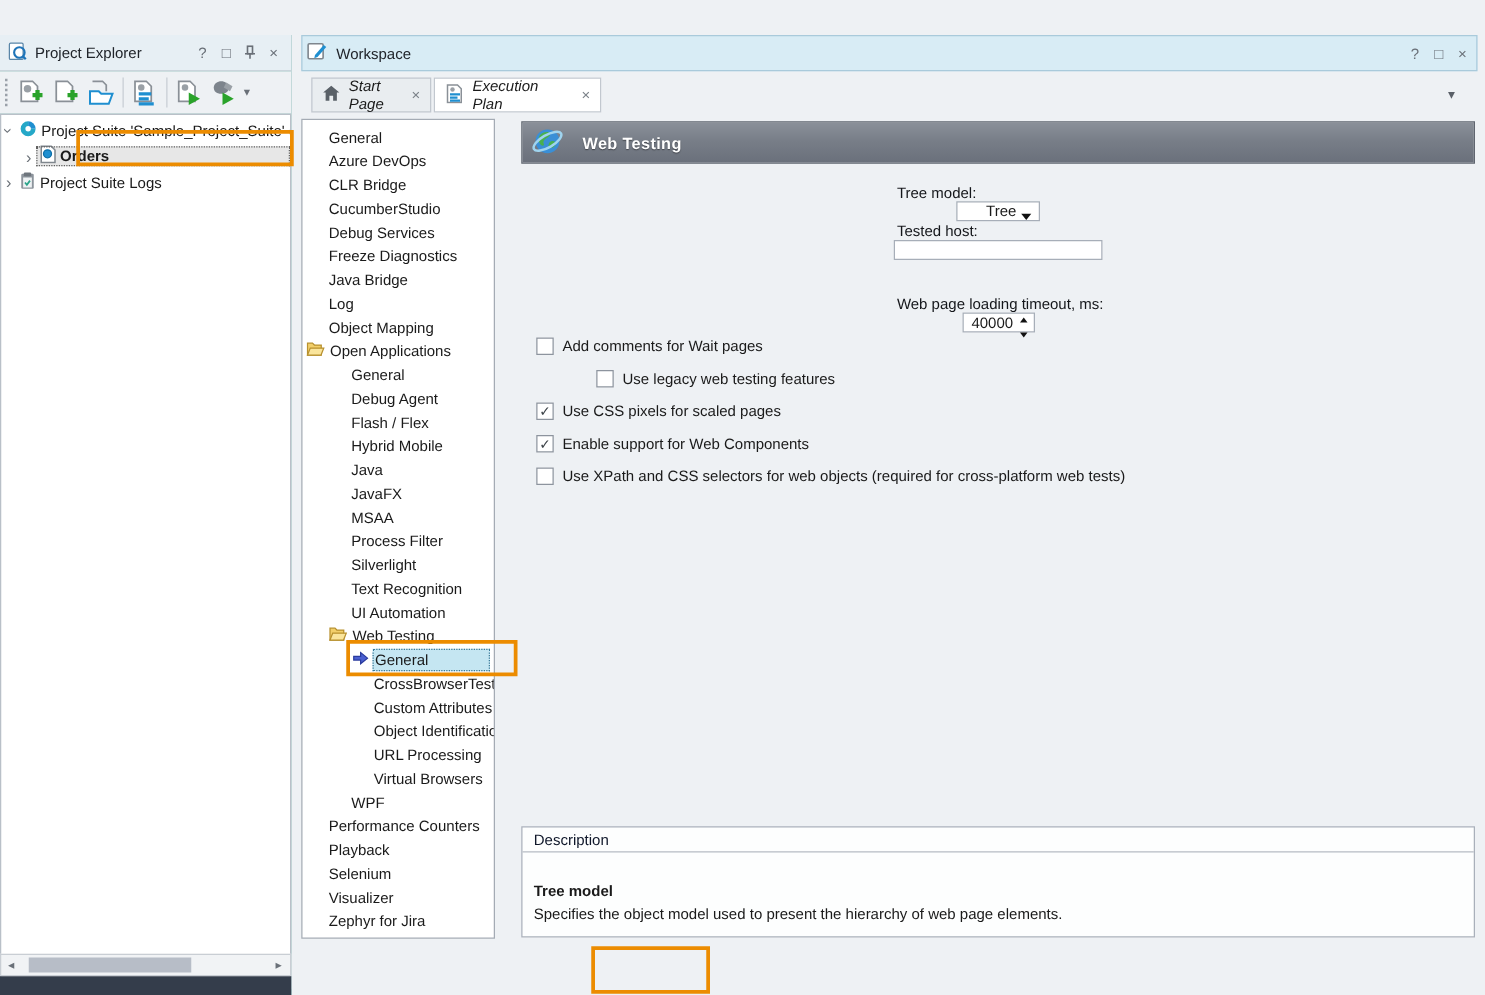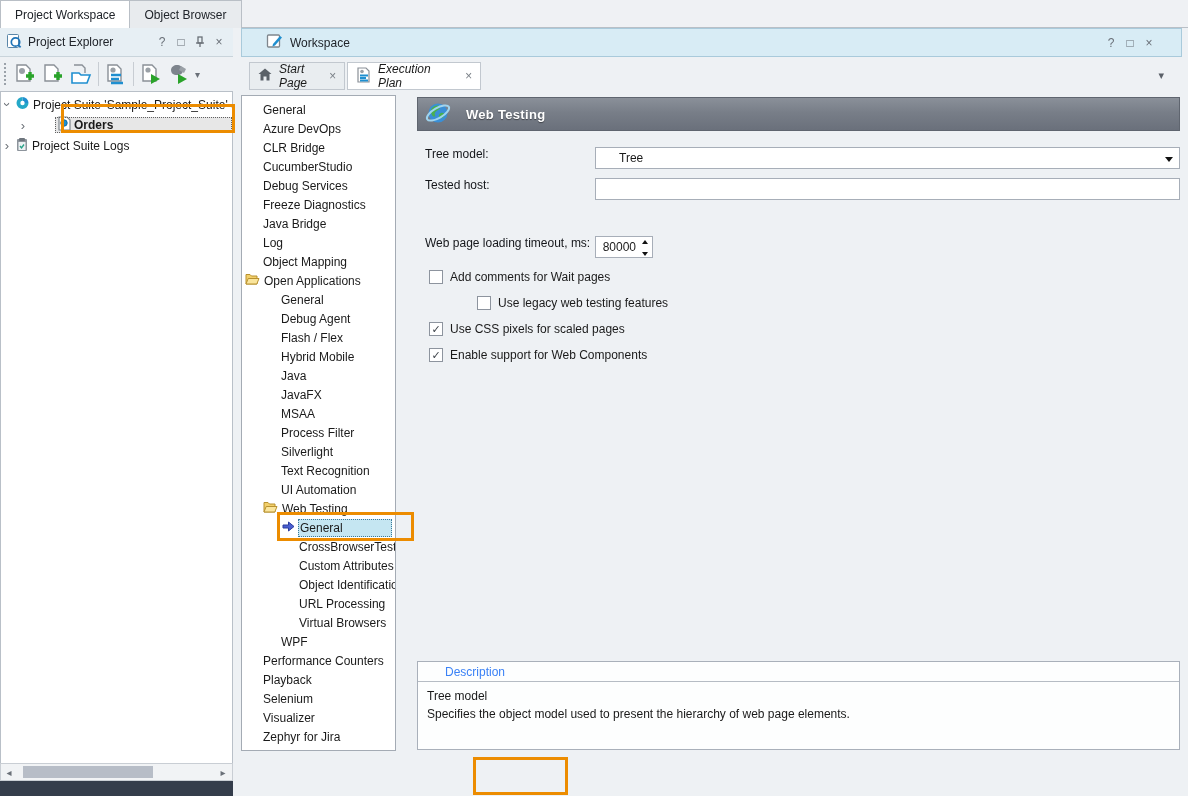--- a/index.html
+++ b/index.html
@@ -23,29 +23,29 @@
   .tbtn { width:28px; height:28px; display:flex; align-items:center; justify-content:center; }
   .tsep { width:1px; height:24px; background:#c8cdd3; margin:0 3px; }
   .tmore { color:#6a7078; font-size:10px; margin-left:2px; }
   .pe-tree { position:absolute; left:0; top:63px; width:233px; height:700px; background:#ffffff; border:1px solid #b9c0c8; padding-top:3px; overflow:hidden; }
   .trow { height:19px; display:flex; align-items:center; white-space:nowrap; overflow:hidden; }
   .trow.orders-row { height:22px; }
   .chev { color:#6a7077; font-size:13px; width:12px; text-align:center; flex:0 0 12px; }
   .chev.open { display:inline-block; transform:rotate(90deg); }
   .ticon { margin:0 3px 0 2px; flex:0 0 auto; }
   .tlabel { padding-right:2px; }
-  .sel-gray { background:#e7e7e7; outline:1px dotted #606060; outline-offset:-1px; display:flex; align-items:center; flex:1; height:16px; font-weight:bold;margin-left:26px; }
+  .sel-gray { background:#e7e7e7; outline:1px dotted #606060; outline-offset:-1px; display:flex; align-items:center; flex:1; height:16px; font-weight:bold; }
   .hscroll { position:absolute; left:0; top:735px; width:233px; height:18px; background:#f1f3f5; border:1px solid #c9ced4; display:flex; align-items:center; }
   .harrow { width:16px; text-align:center; color:#6a7078; font-size:10px; }
   .hthumb { position:absolute; left:22px; width:130px; height:12px; background:#b7bdc7; }
   .darkstrip { position:absolute; left:0; top:753px; width:233px; height:15px; background:#343d4b; }
 
   
   .right { position:absolute; left:241px; top:28px; width:947px; height:768px; }
-  .ws-header { position:absolute; left:0; top:0; width:941px; height:29px; background:#d8ecf5; border:1px solid #a9cadb; display:flex; align-items:center; padding:0 24px; }
+  .ws-header { position:absolute; left:0; top:0; width:941px; height:29px; background:#d8ecf5; border:1px solid #a9cadb; display:flex; align-items:center; padding:0 3px; }
   .ws-title { margin-left:7px; flex:1; color:#20242a; }
   .ws-tabs { position:absolute; left:0; top:29px; width:941px; height:33px; display:flex; align-items:flex-end;font-style:italic; }
   .ws-tab { height:28px; display:flex; align-items:center; padding:0 8px; border:1px solid #c2c8cf; background:#e9edf0; margin-right:2px; }
   .ws-tab.active { background:#ffffff; }
   .ws-tab .tclose { margin-left:8px; color:#7a8087; font-size:12px; }
   .ws-tab .tname { margin-left:7px; }
   .tab-start { margin-left:8px; width:96px; }
   .tab-exec { width:134px; }
   .tabs-overflow { position:absolute; right:18px; top:12px; color:#5a6068; font-size:11px; }
 
@@ -61,57 +61,49 @@
   .nrow.f2 { padding-left:21px; }
   .nrow .ficon { margin-right:4px; flex:0 0 auto; }
   .nrow.sel { padding-left:40px; }
   .nrow.sel .selarrow { margin-right:3px; flex:0 0 auto; }
   .selwrap { background:#c5e6f2; outline:1px dotted #3a7a99; outline-offset:-1px; height:18px; display:flex; align-items:center; padding:0 6px 0 2px; flex:1; margin-right:3px; }
 
   
   .panel { position:absolute; left:176px; top:7px; width:763px; }
   .band { height:34px; background:linear-gradient(180deg,#8a9099 0%,#787e88 45%,#6a707b 100%); border:1px solid #5f656f; display:flex; align-items:center; padding:0 6px; }
   .band-title { color:#ffffff; font-weight:bold; font-size:13px; margin-left:14px; text-shadow:0 1px 1px rgba(0,0,0,0.45); letter-spacing:0.3px; }
-  .frow { position:absolute; left:0; width:763px; height:22px; display:flex; align-items:flex-start; }
+  .frow { position:absolute; left:0; width:763px; height:22px; display:flex; align-items:center;flex-direction:column; }
   .flabel { width:178px; padding-left:8px; color:#14161a; }
   .combo { position:relative; flex:1; height:22px; background:#ffffff; border:1px solid #a7aeb8; display:flex; align-items:center; padding:0 18px 0 23px; }
   .combo-arrow { position:absolute; right:6px; top:9px; width:0; height:0; border-left:4px solid transparent; border-right:4px solid transparent; border-top:5px solid #111; }
   .tinput { flex:1; height:22px; background:#ffffff; border:1px solid #a7aeb8; padding:0 5px; font:inherit; color:#1a1a1a; }
   .spinbox { position:relative; width:58px; height:22px; background:#ffffff; border:1px solid #a7aeb8; display:flex; align-items:center; justify-content:flex-end; padding-right:16px; }
   .spin-arrows { position:absolute; right:3px; top:3px; width:9px; height:16px; display:flex; flex-direction:column; justify-content:space-between; align-items:center; }
   .sp-up { width:0; height:0; border-left:3.5px solid transparent; border-right:3.5px solid transparent; border-bottom:4px solid #111; }
   .sp-dn { width:0; height:0; border-left:3.5px solid transparent; border-right:3.5px solid transparent; border-top:4px solid #111; }
   .crow { position:absolute; left:12px; height:18px; display:flex; align-items:center; }
   .cbox { width:14px; height:14px; background:#ffffff; border:1px solid #8d949e; display:flex; align-items:center; justify-content:center; font-size:11px; color:#3c4248; margin-right:7px; }
 
   
   .desc { position:absolute; left:176px; top:571px; width:763px; height:89px; background:#fdfefe; border:1px solid #a9b0ba; }
-  .desc-head { height:20px; border-bottom:1px solid #b6bcc4; display:flex; align-items:center; padding-left:27px; color:#3b82f6; }
+  .desc-head { height:20px; border-bottom:1px solid #b6bcc4; display:flex; align-items:center; padding-left:9px; color:#0f172a; }
   .desc-body { padding:7px 9px; }
-  .desc-term { font-weight:normal; margin-bottom:4px; }
+  .desc-term { font-weight:bold; margin-bottom:4px;margin-top:17px; }
 
   
   .ann { position:absolute; border:3px solid #ec8c00; pointer-events:none; z-index:50; }
   .ann-orders { left:61px; top:104px; width:174px; height:29px; }
   .ann-general { left:277px; top:512px; width:137px; height:29px; }
   .ann-props { left:473px; top:757px; width:95px; height:38px; }
 </style>
 </head>
 <body>
 
 <div class="screen">
 
-  <div class="doc-tabs">
-    <div class="doc-tab active">
-      <span>Project Workspace</span>
-    </div>
-    <div class="doc-tab">
-      <span>Object Browser</span>
-    </div>
-  </div>
 
   <div class="left">
     <div class="pe-header">
       <span>
         <svg width="16" height="16" viewBox="0 0 16 16">
             <rect x="1.5" y="1.5" width="11" height="13" rx="1" fill="#fff" stroke="#5a86a8"></rect>
             <circle cx="9.5" cy="9" r="4.2" fill="none" stroke="#1f74b8" stroke-width="1.7"></circle>
             <line x1="12.4" y1="12" x2="14.6" y2="14.4" stroke="#1f74b8" stroke-width="1.8"></line>
           </svg>
       </span>
@@ -399,21 +391,21 @@
             <span class="combo-arrow"></span>
           </div>
         </div>
         <div class="frow" style="top:81px;">
           <span class="flabel">Tested host:</span>
           <input class="tinput" value="" style="">
         </div>
         <div class="frow" style="top:139px;">
           <span class="flabel">Web page loading timeout, ms:</span>
           <div class="spinbox">
-            <span>80000</span>
+            <span>40000</span>
             <span class="spin-arrows">
                 <span class="sp-up"></span>
                 <span class="sp-dn"></span>
               </span>
           </div>
         </div>
 
         <div class="crow" style="top:171px;">
           <span class="cbox"></span>
           <span>Add comments for Wait pages</span>
@@ -422,20 +414,24 @@
           <span class="cbox"></span>
           <span>Use legacy web testing features</span>
         </div>
         <div class="crow" style="top:223px;">
           <span class="cbox">✓</span>
           <span>Use CSS pixels for scaled pages</span>
         </div>
         <div class="crow" style="top:249px;">
           <span class="cbox">✓</span>
           <span>Enable support for Web Components</span>
+        </div>
+        <div class="crow" style="top:275px;">
+          <span class="cbox"></span>
+          <span>Use XPath and CSS selectors for web objects (required for cross-platform web tests)</span>
         </div>
       </div>
 
       <div class="desc">
         <div class="desc-head">Description</div>
         <div class="desc-body">
           <div class="desc-term">Tree model</div>
           <div>Specifies the object model used to present the hierarchy of web page elements.</div>
         </div>
       </div>

